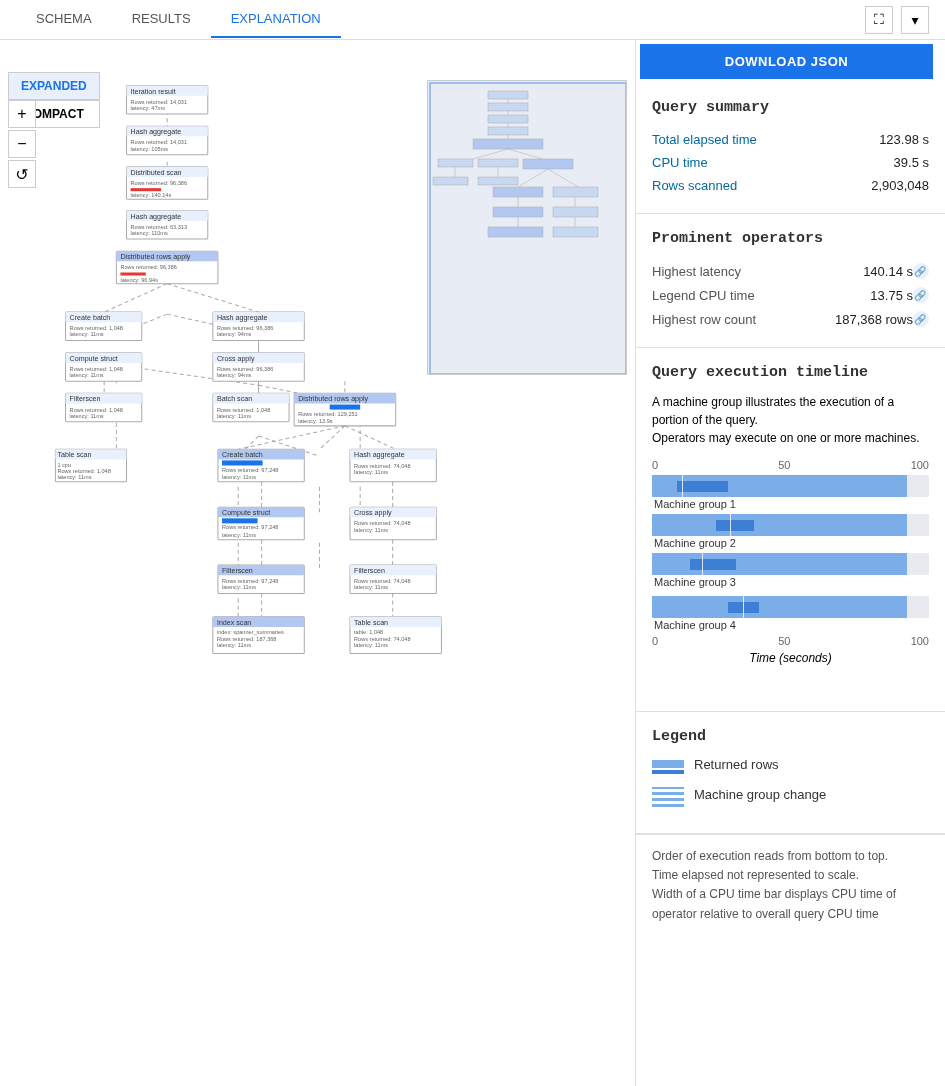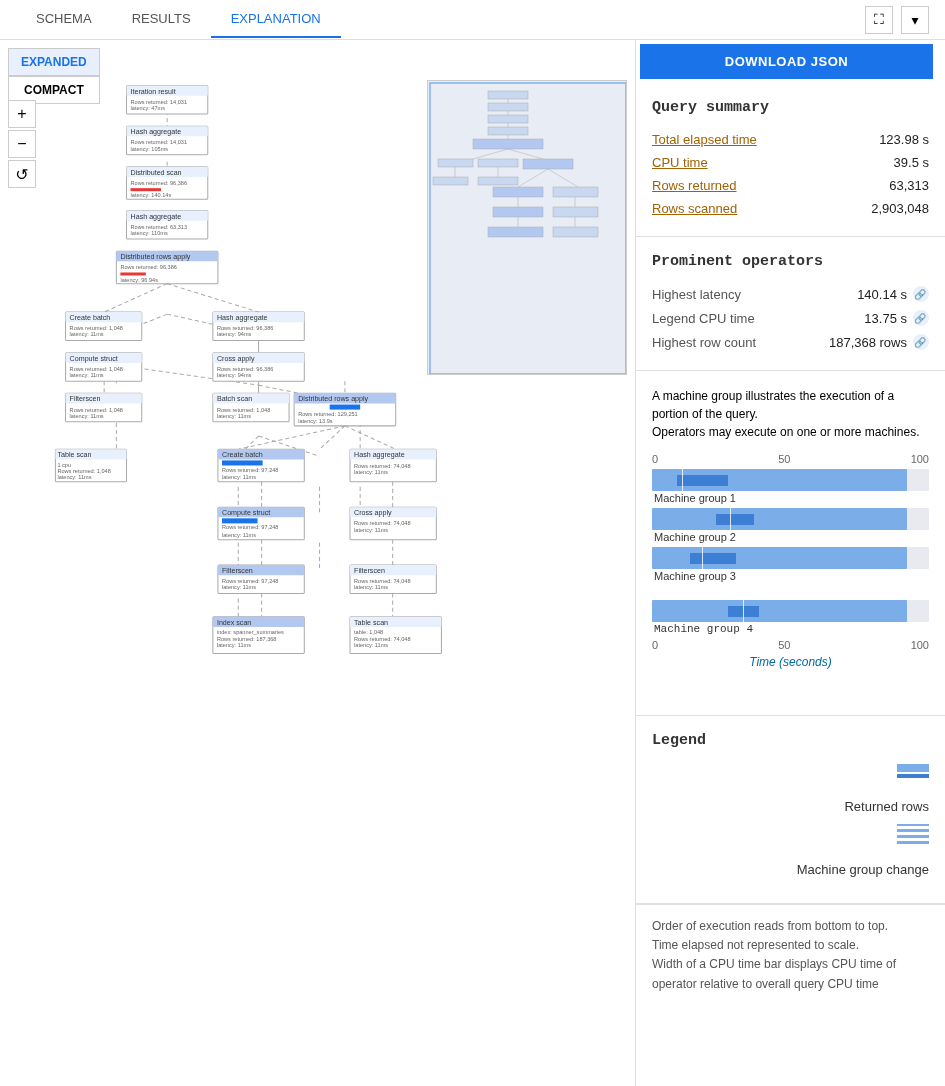--- a/index.html
+++ b/index.html
@@ -64,21 +64,21 @@
       flex-direction: column;
     }
     .view-btn {
       padding: 6px 12px;
       border: 1px solid #ccc;
       background: #fff;
       cursor: pointer;
       font-size: 12px;
       font-weight: bold;
     }
-    .view-btn.active { background: #e8f0fe; color: #1a73e8; }
+    .view-btn.active { background: #e8f0fe; color: #1a73e8; margin-top: 24px; }
 
     
     .zoom-controls {
       position: absolute;
       top: 60px;
       left: 8px;
       z-index: 10;
       display: flex;
       flex-direction: column;
       gap: 2px;
@@ -149,33 +149,33 @@
       font-family: Liberation Mono, monospace;
     }
 
     
     .summary-row {
       display: flex;
       justify-content: space-between;
       padding: 4px 0;
       font-size: 13px;
     }
-    .summary-label { color: #a16207; text-decoration: underline; }
+    .summary-label { color: #0369a1; }
     .summary-value { font-weight: 500; color: #222; }
 
     
     .operator-row {
       display: flex;
       justify-content: space-between;
       align-items: center;
       padding: 4px 0;
       font-size: 13px;
     }
     .operator-label { color: #555; }
-    .operator-value { display: flex; align-items: center; gap: 6px; color: #222; }
+    .operator-value { display: flex; align-items: center; gap: 0; color: #222; }
     .link-icon {
       width: 16px; height: 16px;
       background: #e8f0fe;
       border-radius: 50%;
       display: inline-flex;
       align-items: center;
       justify-content: center;
       font-size: 10px;
       cursor: pointer;
       color: #1a73e8;
@@ -220,32 +220,31 @@
     .axis-bottom {
       display: flex;
       justify-content: space-between;
       font-size: 11px;
       color: #666;
       margin-top: 4px;
     }
     .axis-x-title {
       text-align: center;
       font-size: 12px;
-      color: #0369a1;
+      color: #000000;
       font-style: italic;
       margin-top: 4px;
     }
 
     
     .legend-item {
       display: flex;
-      align-items: flex-end;
-      gap: 18px;
+      align-items: flex-start;
+      gap: 10px;
       margin-bottom: 10px;
-      flex-direction: column;
     }
     .legend-icon {
       width: 32px;
       height: 20px;
       display: flex;
       flex-direction: column;
       justify-content: center;
       gap: 2px;
     }
     .legend-bar-1 {
@@ -609,24 +608,20 @@
       <div class="section-title">Query summary</div>
       <div class="summary-row">
         <span class="summary-label">Total elapsed time</span>
         <span class="summary-value">123.98 s</span>
       </div>
       <div class="summary-row">
         <span class="summary-label">CPU time</span>
         <span class="summary-value">39.5 s</span>
       </div>
       <div class="summary-row">
-        <span class="summary-label">Rows returned</span>
-        <span class="summary-value">63,313</span>
-      </div>
-      <div class="summary-row">
         <span class="summary-label">Rows scanned</span>
         <span class="summary-value">2,903,048</span>
       </div>
     </div>
 
     <div class="section">
       <div class="section-title">Prominent operators</div>
       <div class="operator-row">
         <span class="operator-label">Highest latency</span>
         <span class="operator-value">
@@ -644,20 +639,21 @@
       <div class="operator-row">
         <span class="operator-label">Highest row count</span>
         <span class="operator-value">
           <span>187,368 rows</span>
           <span class="link-icon">🔗</span>
         </span>
       </div>
     </div>
 
     <div class="section">
+      <div class="section-title">Query execution timeline</div>
       <div class="timeline-desc">
         <span>A machine group illustrates the execution of a portion of the query.</span><br>
         <span>Operators may execute on one or more machines.</span>
       </div>
 
       <div class="chart-container">
         <div class="axis-labels">
           <span>0</span>
           <span>50</span>
           <span>100</span>
@@ -686,21 +682,21 @@
         <div class="bar-group" style="margin-top:4px;">
           <div class="bar-track">
             <div class="bar-fill" style="width:92%; background:#7baee8;">
               <div style="height:50%; width:18%; background:#3d7fd4; margin-left:15%;"></div>
             </div>
             <div style="position:absolute; top:0; left:18%; width:1px; height:100%; background:rgba(255,255,255,0.8);"></div>
           </div>
           <div style="font-size:11px; color:#333; margin-top:1px; padding-left:2px;">Machine group 3</div>
         </div>
 
-        <div class="bar-group" style="margin-top:18px;font-family:Liberation Mono, monospace;">
+        <div class="bar-group" style="margin-top:8px;">
           <div class="bar-track">
             <div class="bar-fill" style="width:92%; background:#7baee8;">
               <div style="height:50%; width:12%; background:#3d7fd4; margin-left:30%;"></div>
             </div>
             <div style="position:absolute; top:0; left:33%; width:1px; height:100%; background:rgba(255,255,255,0.8);"></div>
           </div>
           <div style="font-size:11px; color:#333; margin-top:1px; padding-left:2px;">Machine group 4</div>
         </div>
 
         <div class="axis-bottom">

